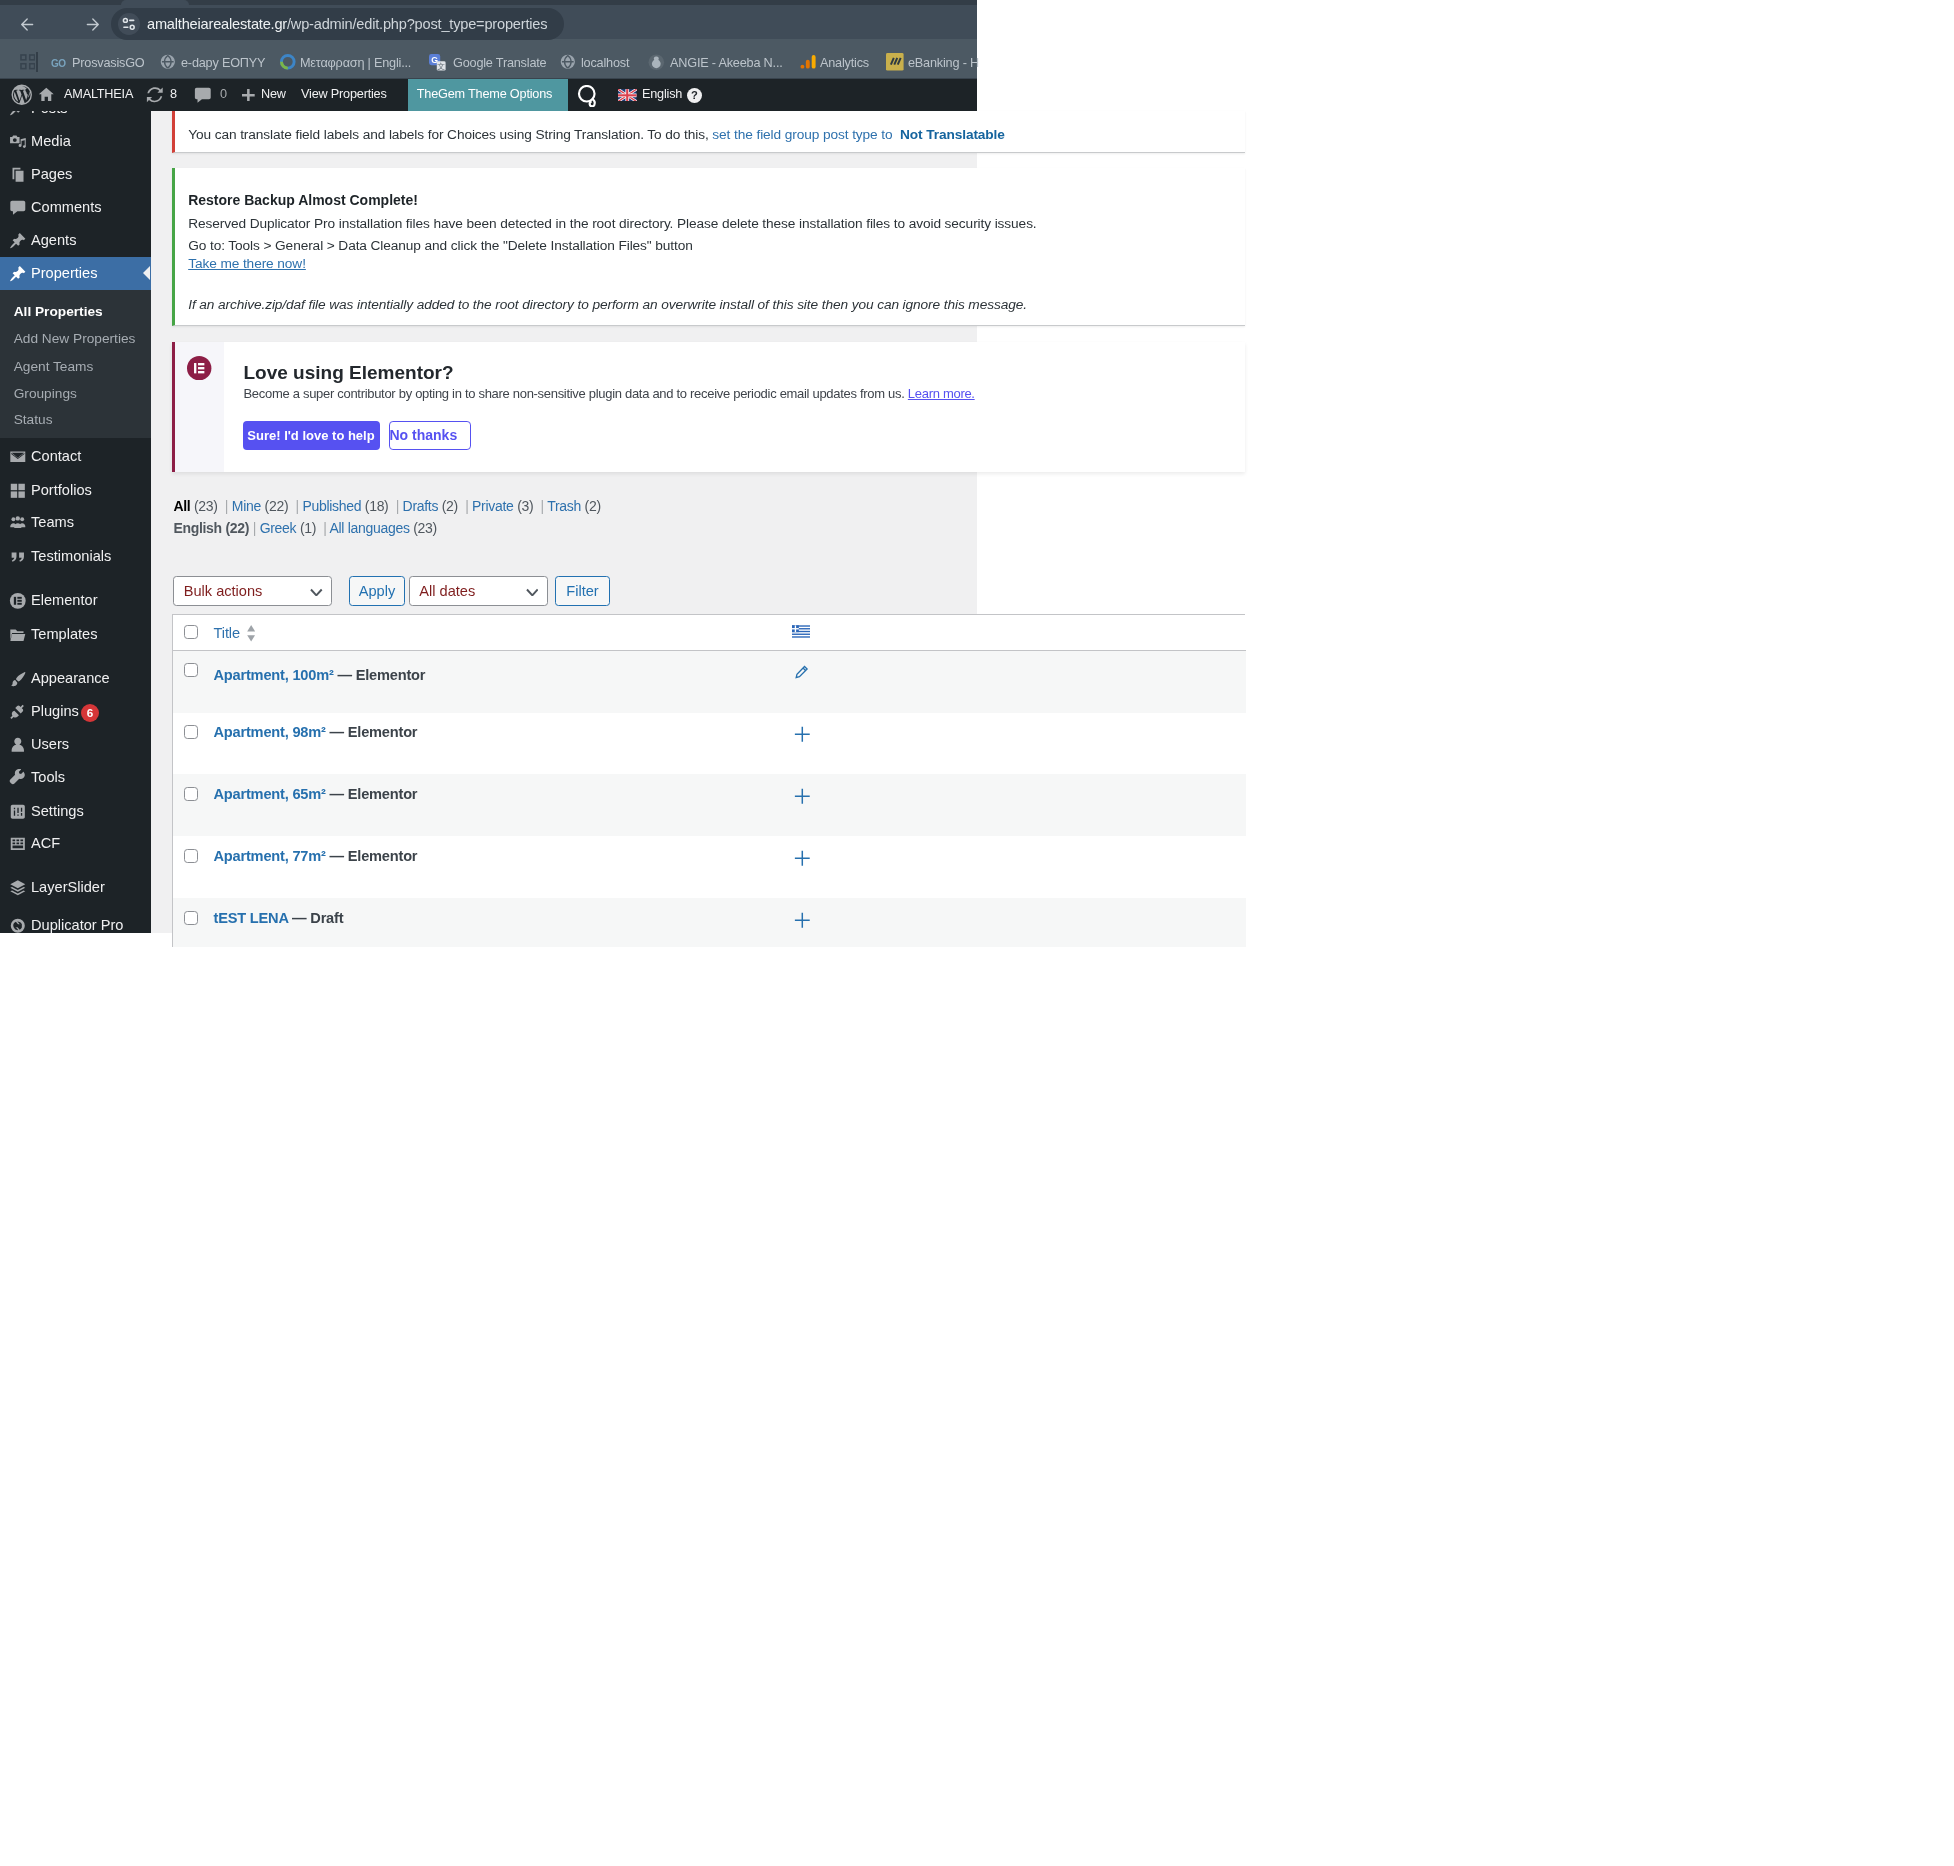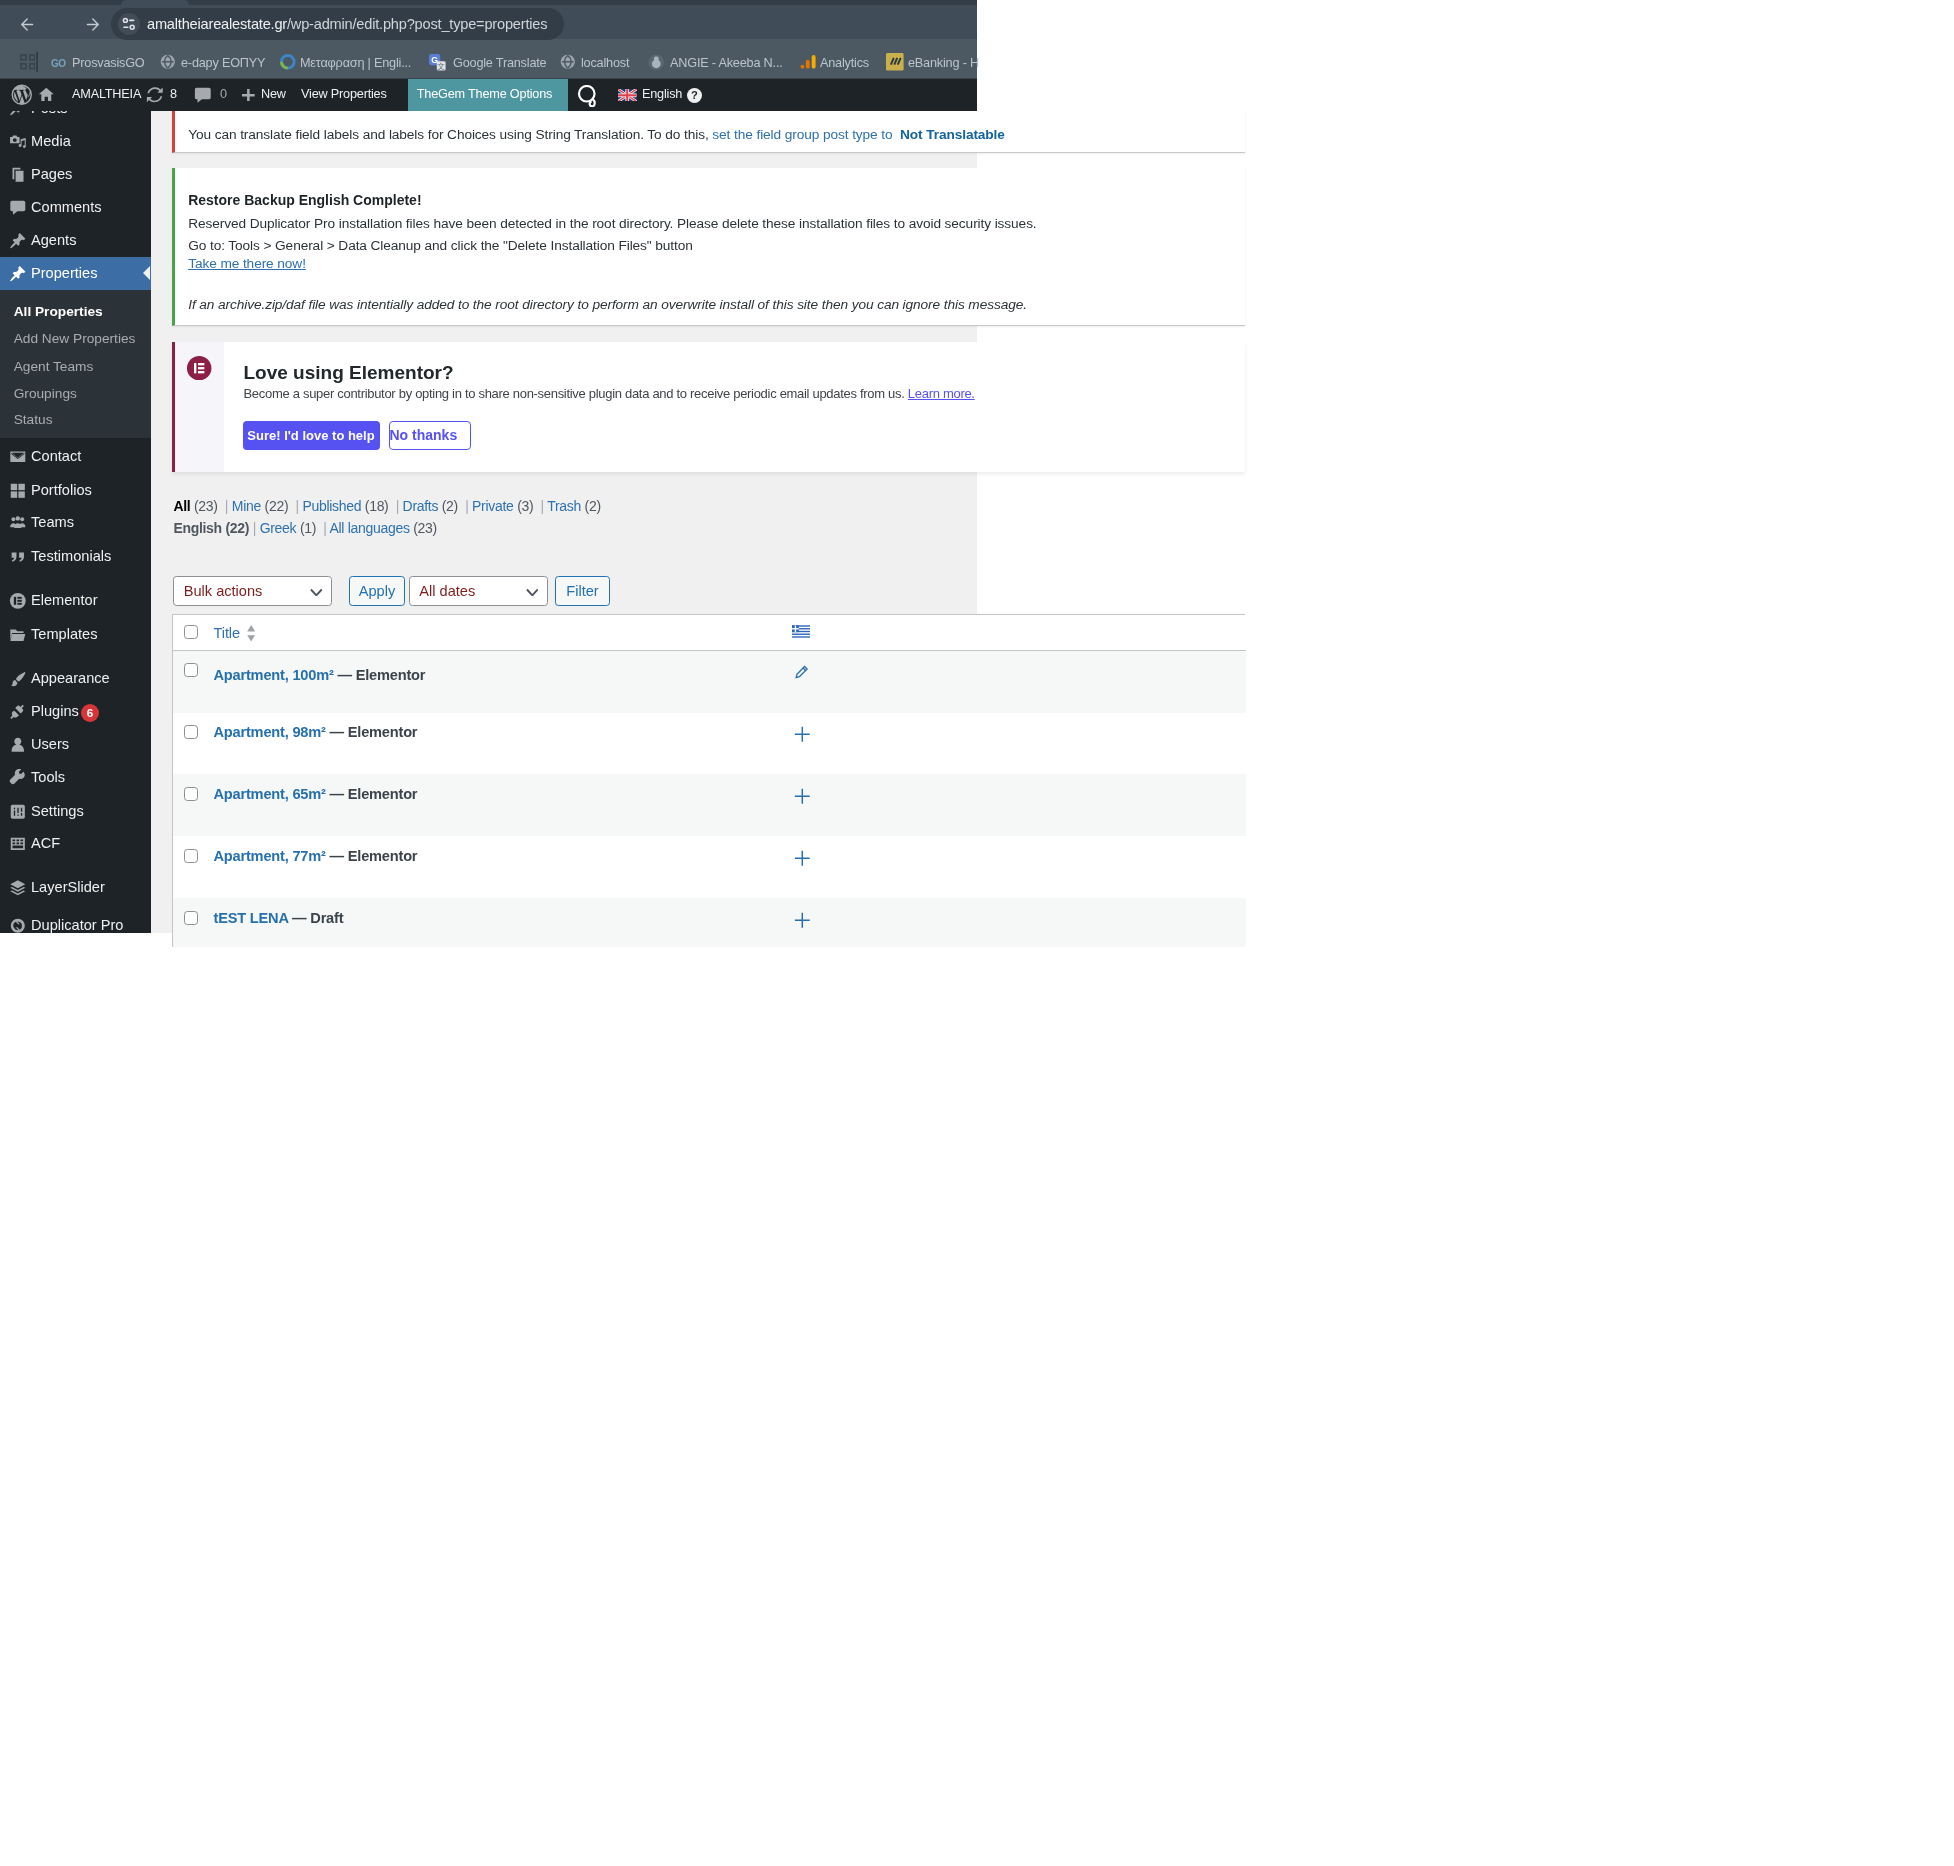--- a/index.html
+++ b/index.html
@@ -137,21 +137,21 @@
     </svg>
   <div class="abs bktxt" style="left:908px">eBanking - H</div>
 
   <div class="abs" id="adminbar">
     <svg class="abs" style="left:10.7px;top:5.4px" width="21.5" height="21.5" viewBox="0 0 20 20">
         <path fill="#a7aaad" d="M10 0.5 a9.5 9.5 0 1 0 0 19 a9.5 9.5 0 0 0 0 -19 z m0 1.3 a8.2 8.2 0 0 1 0 16.4 a8.2 8.2 0 0 1 0 -16.4 z M2.8 10 c0 2.8 1.6 5.3 4 6.4 L3.4 7.1 C3 8 2.8 9 2.8 10 Z m12 -0.4 c0-.9-.3-1.6-.6-2.1 -.4-.6-.8-1.2-.8-1.8 0-.7.5-1.4 1.3-1.4 h.1 A8.2 8.2 0 0 0 10 1.8 c-2.9 0-5.4 1.5-6.9 3.7 h.5 c.9 0 2.2-.1 2.2-.1 .5 0 .5.6.1.7 0 0-.5.1-1 .1 l3.1 9.1 1.8-5.5 -1.3-3.6 c-.4 0-.9-.1-.9-.1 -.5 0-.4-.7 0-.7 0 0 1.4.1 2.2.1 .9 0 2.2-.1 2.2-.1 .5 0 .5.6.1.7 0 0-.5.1-1 .1 l3 9 .9-2.8 c.4-1.2.6-2.1.6-2.8 z m-4.5 1.1 L7.8 17.9 a8.2 8.2 0 0 0 5-.1 l-.1-.1 z m7.2-4.7 c0 .1 0 .3 0 .5 0 .5-.1 1.2-.4 2 l-1.6 4.6 A8.2 8.2 0 0 0 17.5 6 z"></path>
       </svg>
     <svg class="abs" style="left:38px;top:6.8px" width="16.6" height="16.6" viewBox="0 0 20 20">
         <path fill="#a7aaad" d="M10 2 L1 10 h3 v8 h4 v-5 h4 v5 h4 v-8 h3 z"></path>
       </svg>
-    <div class="abs abtxt" style="left:72px">AMALTHEIA</div>
+    <div class="abs abtxt" style="left:64px">AMALTHEIA</div>
     <svg class="abs" style="left:146px;top:7.3px" width="17.6" height="17.6" viewBox="0 0 20 20">
         <path fill="#a7aaad" d="M10.2 3.3 c1.9 0 3.7.8 4.9 2.2 L13 7.6 h6 v-6 l-2.4 2.4 A8.2 8.2 0 0 0 10.2 1.5 C6 1.5 2.5 4.4 1.6 8.3 h1.9 C4.3 5.4 7 3.3 10.2 3.3 z M9.8 16.7 c-1.9 0-3.7-.8-4.9-2.2 L7 12.4 H1 v6 l2.4-2.4 a8.2 8.2 0 0 0 6.4 2.5 c4.2 0 7.7-2.9 8.6-6.8 h-1.9 c-.8 2.9-3.5 5-6.7 5 z"></path>
       </svg>
     <div class="abs abtxt" style="left:170px">8</div>
     <svg class="abs" style="left:194px;top:7.3px" width="17.6" height="17.6" viewBox="0 0 20 20">
         <path fill="#a7aaad" d="M3 2 h14 c1.1 0 2 .9 2 2 v9 c0 1.1-.9 2-2 2 h-8 l-5 4 v-4 H3 c-1.1 0-2-.9-2-2 V4 c0-1.1.9-2 2-2 z"></path>
       </svg>
     <div class="abs abtxt" style="left:220px;color:#a7aaad">0</div>
     <svg class="abs" style="left:242px;top:9.8px" width="12.7" height="12.7" viewBox="0 0 13 13">
         <path fill="#a7aaad" d="M5.2 0 h2.6 v5.2 h5.2 v2.6 h-5.2 v5.2 h-2.6 v-5.2 h-5.2 v-2.6 h5.2 z"></path>
@@ -342,21 +342,21 @@
     <div class="abs" id="badge6">6</div>
   </div>
 
   <div class="abs" id="content">
 
     <div class="notice" style="top:0;height:42px;border-left:3.9px solid #d24038;border-bottom:1px solid #c8cacc">
       <div class="txt" style="left:13.7px;top:15.6px;font-size:13.7px;letter-spacing:-0.1px;color:#2c3338">You can translate field labels and labels for Choices using String Translation. To do this, <a class="blue" href="#">set the field group post type to</a>&nbsp; <b style="color:#15649e">Not Translatable</b></div>
     </div>
 
     <div class="notice" style="top:57px;height:158px;border-left:3.9px solid #46a546;border-bottom:1px solid #c8cacc">
-      <div class="txt" style="left:13.7px;top:24px;font-size:14px;font-weight:bold;color:#1d2327">Restore Backup English Complete!</div>
+      <div class="txt" style="left:13.7px;top:24px;font-size:14px;font-weight:bold;color:#1d2327">Restore Backup Almost Complete!</div>
       <div class="txt" style="left:13.7px;top:48px;font-size:13.7px;letter-spacing:-0.1px;color:#2c3338">Reserved Duplicator Pro installation files have been detected in the root directory. Please delete these installation files to avoid security issues.</div>
       <div class="txt" style="left:13.7px;top:70px;font-size:13.7px;letter-spacing:-0.1px;color:#2c3338">Go to: Tools &gt; General &gt; Data Cleanup and click the "Delete Installation Files" button</div>
       <div class="txt" style="left:13.7px;top:88px;font-size:13.7px;letter-spacing:-0.1px"><a class="blue" style="text-decoration:underline" href="#">Take me there now!</a></div>
       <div class="txt" style="left:13.7px;top:129px;font-size:13.7px;letter-spacing:-0.1px;font-style:italic;color:#2c3338">If an archive.zip/daf file was intentially added to the root directory to perform an overwrite install of this site then you can ignore this message.</div>
     </div>
 
     <div class="notice" style="top:231px;height:130px;border-left:3.9px solid #8d1e46;box-shadow:0 2px 3.9px rgba(0,0,0,0.08)">
       <div class="abs" style="left:0;top:0;width:49px;height:130px;background:#f6f6fa"></div>
       <svg class="abs" style="left:12.7px;top:14px" width="24.4" height="24.4" viewBox="0 0 25 25">
           <circle cx="12.5" cy="12.5" r="12.5" fill="#8d1e46"></circle>

